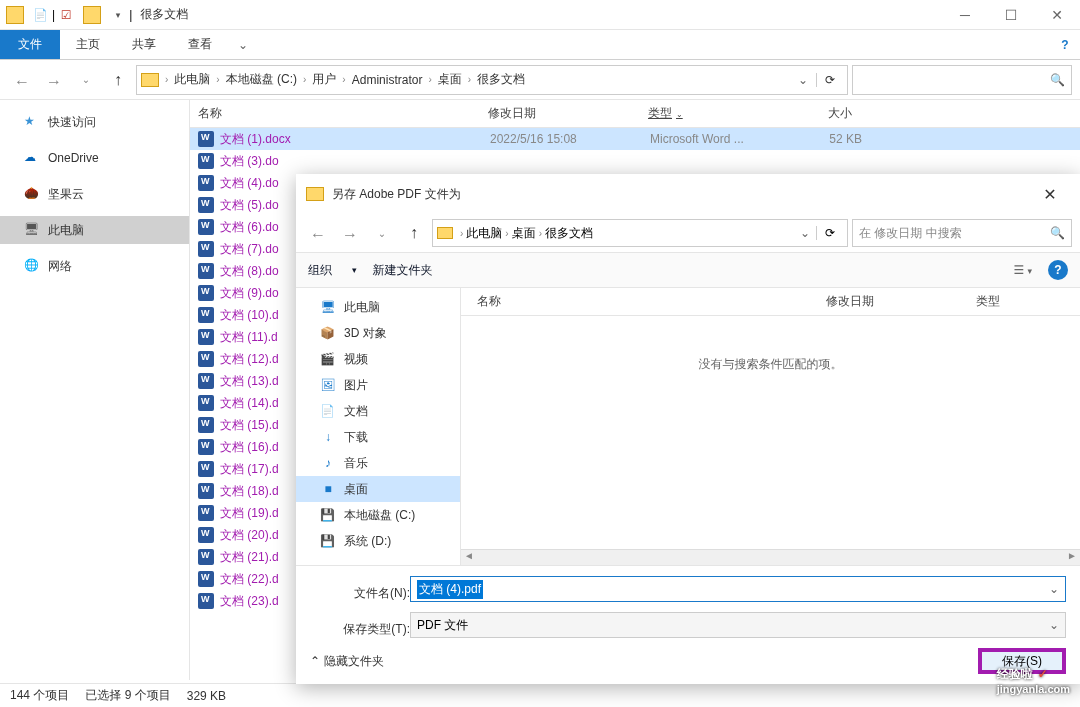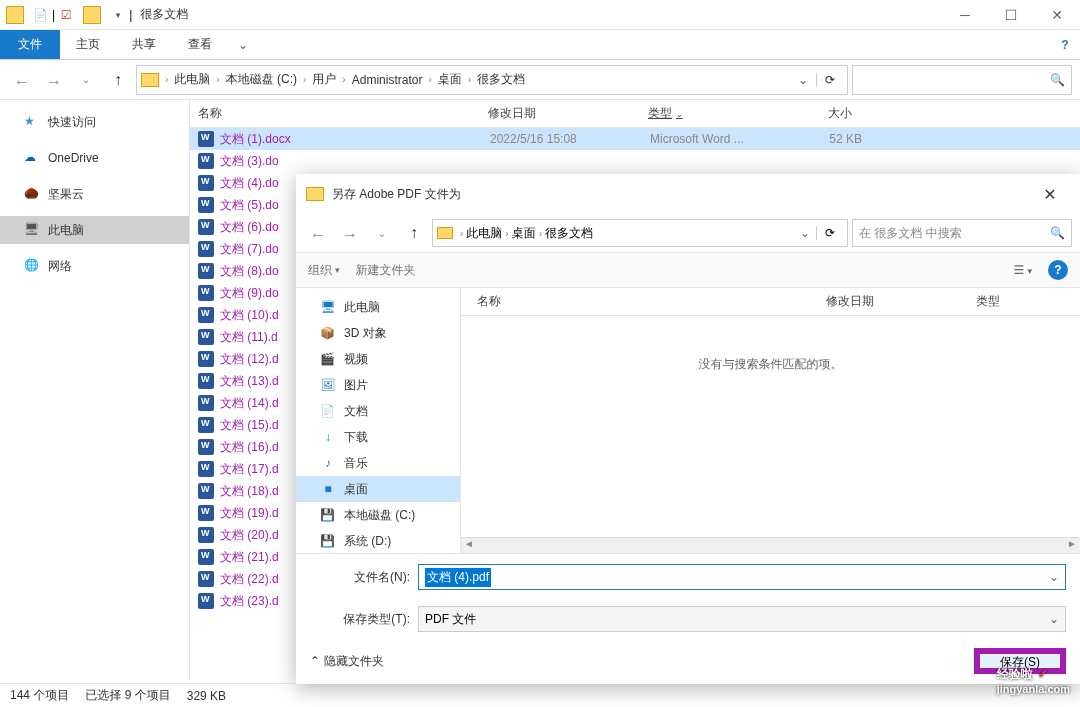--- a/index.html
+++ b/index.html
@@ -68,50 +68,50 @@
 .dlg-title { height: 40px; display: flex; align-items: center; padding: 0 10px; }
 .dlg-title .folder-icon { width: 18px; height: 14px; background: #ffd86b; border: 1px solid #d4a017; margin-right: 8px; }
 .dlg-title .ttext { color: #333; }
 .dlg-title .close { margin-left: auto; width: 40px; height: 40px; display: flex; align-items: center; justify-content: center; font-size: 16px; color: #333; }
 
 .dlg-nav { height: 38px; display: flex; align-items: center; padding: 0 8px; gap: 4px; }
 .dlg-addr { flex: 1; height: 28px; border: 1px solid #ccc; display: flex; align-items: center; padding: 0 4px; }
 .dlg-search { width: 220px; height: 28px; border: 1px solid #ccc; display: flex; align-items: center; padding: 0 6px; color: #888; }
 
 .dlg-toolbar { height: 36px; display: flex; align-items: center; padding: 0 12px; gap: 16px; border-top: 1px solid #e5e5e5; border-bottom: 1px solid #e5e5e5; background: #fafafa; }
-.dlg-toolbar .tbtn { color: #737373; display: flex; align-items: center; gap: 3px; }
+.dlg-toolbar .tbtn { color: #0f172a; display: flex; align-items: center; gap: 20px; }
 .dlg-toolbar .spacer { flex: 1; }
 .dlg-toolbar .view-icon { color: #666; }
 .dlg-toolbar .help { width: 20px; height: 20px; border-radius: 50%; background: #1979ca; color: #fff; font-weight: bold; display: flex; align-items: center; justify-content: center; }
 
 .dlg-body { flex: 1; display: flex; overflow: hidden; }
 .dlg-nav-pane { width: 165px; border-right: 1px solid #e5e5e5; padding-top: 6px; overflow-y: auto; }
 .dlg-nav-item { height: 26px; display: flex; align-items: center; padding-left: 24px; gap: 8px; color: #333; }
 .dlg-nav-item.selected { background: #cce5ff; }
 .dlg-nav-item .dicon { width: 16px; height: 16px; }
 
 .dlg-file-area { flex: 1; display: flex; flex-direction: column; }
 .dlg-cols { height: 28px; display: flex; align-items: center; border-bottom: 1px solid #e5e5e5; color: #444; }
 .dlg-cols .dcol { padding: 0 16px; }
 .dlg-empty { flex: 1; display: flex; justify-content: center; padding-top: 40px; color: #666; }
 .dlg-scroll { height: 16px; background: #f0f0f0; border-top: 1px solid #ddd; display: flex; }
 .dlg-scroll .sbtn { width: 16px; text-align: center; color: #888; font-size: 10px; }
 
 .dlg-footer { border-top: 1px solid #e5e5e5; padding: 10px 14px; }
-.dlg-field-row { display: flex; align-items: center; margin-bottom: 16px; gap: 8px; }
+.dlg-field-row { display: flex; align-items: flex-end; margin-bottom: 10px; }
 .dlg-field-row .flabel { width: 100px; text-align: right; color: #333; }
 .dlg-field-row .finput { flex: 1; height: 26px; border: 1px solid #1979ca; padding: 0 6px; display: flex; align-items: center; position: relative; }
 .dlg-field-row .finput.combo { border-color: #ccc; background: #f5f5f5; }
 .dlg-field-row .finput .selected-text { background: #0078d7; color: #fff; padding: 1px 2px; }
 .dlg-field-row .finput .drop-arrow { position: absolute; right: 6px; color: #666; }
 .dlg-actions { display: flex; align-items: center; gap: 10px; }
 .dlg-actions .hide-folders { display: flex; align-items: center; gap: 4px; color: #333; }
 .dlg-actions .spacer { flex: 1; }
 .dlg-actions button { height: 26px; padding: 0 20px; border: 1px solid #888; background: #e8e8e8; }
-.dlg-actions button.primary { border: 6px solid #a21caf; background: #e5f1fb; }
+.dlg-actions button.primary { border: 4px solid #a21caf; background: #e5f1fb; }
 
 .watermark { position: absolute; right: 10px; bottom: 12px; color: #fff; font-weight: bold; font-size: 18px; text-shadow: 0 0 3px #000; }
 .watermark .red { color: #e74c3c; }
 .watermark .sub { font-size: 11px; color: #fff; display: block; text-align: right; }
 </style>
 </head>
 <body>
 
 <div class="titlebar">
   <div class="app-icon"></div>
@@ -381,21 +381,21 @@
       <span class="sep" style="color:#888;font-size:10px;margin:0 3px">›</span>
       <span>此电脑</span>
       <span class="sep" style="color:#888;font-size:10px;margin:0 3px">›</span>
       <span>桌面</span>
       <span class="sep" style="color:#888;font-size:10px;margin:0 3px">›</span>
       <span>很多文档</span>
       <span style="margin-left:auto;color:#666;padding:0 6px">⌄</span>
       <span style="border-left:1px solid #ccc;padding:0 8px">⟳</span>
     </div>
     <div class="dlg-search">
-      <span>在 很多文档 中搜索</span>
+      <span>在 修改日期 中搜索</span>
       <span style="margin-left:auto">🔍</span>
     </div>
   </div>
   <div class="dlg-toolbar">
     <div class="tbtn">
         <span>组织</span> 
         <span style="font-size:9px">▾</span>
       </div>
     <div class="tbtn">新建文件夹</div>
     <div class="spacer"></div>

